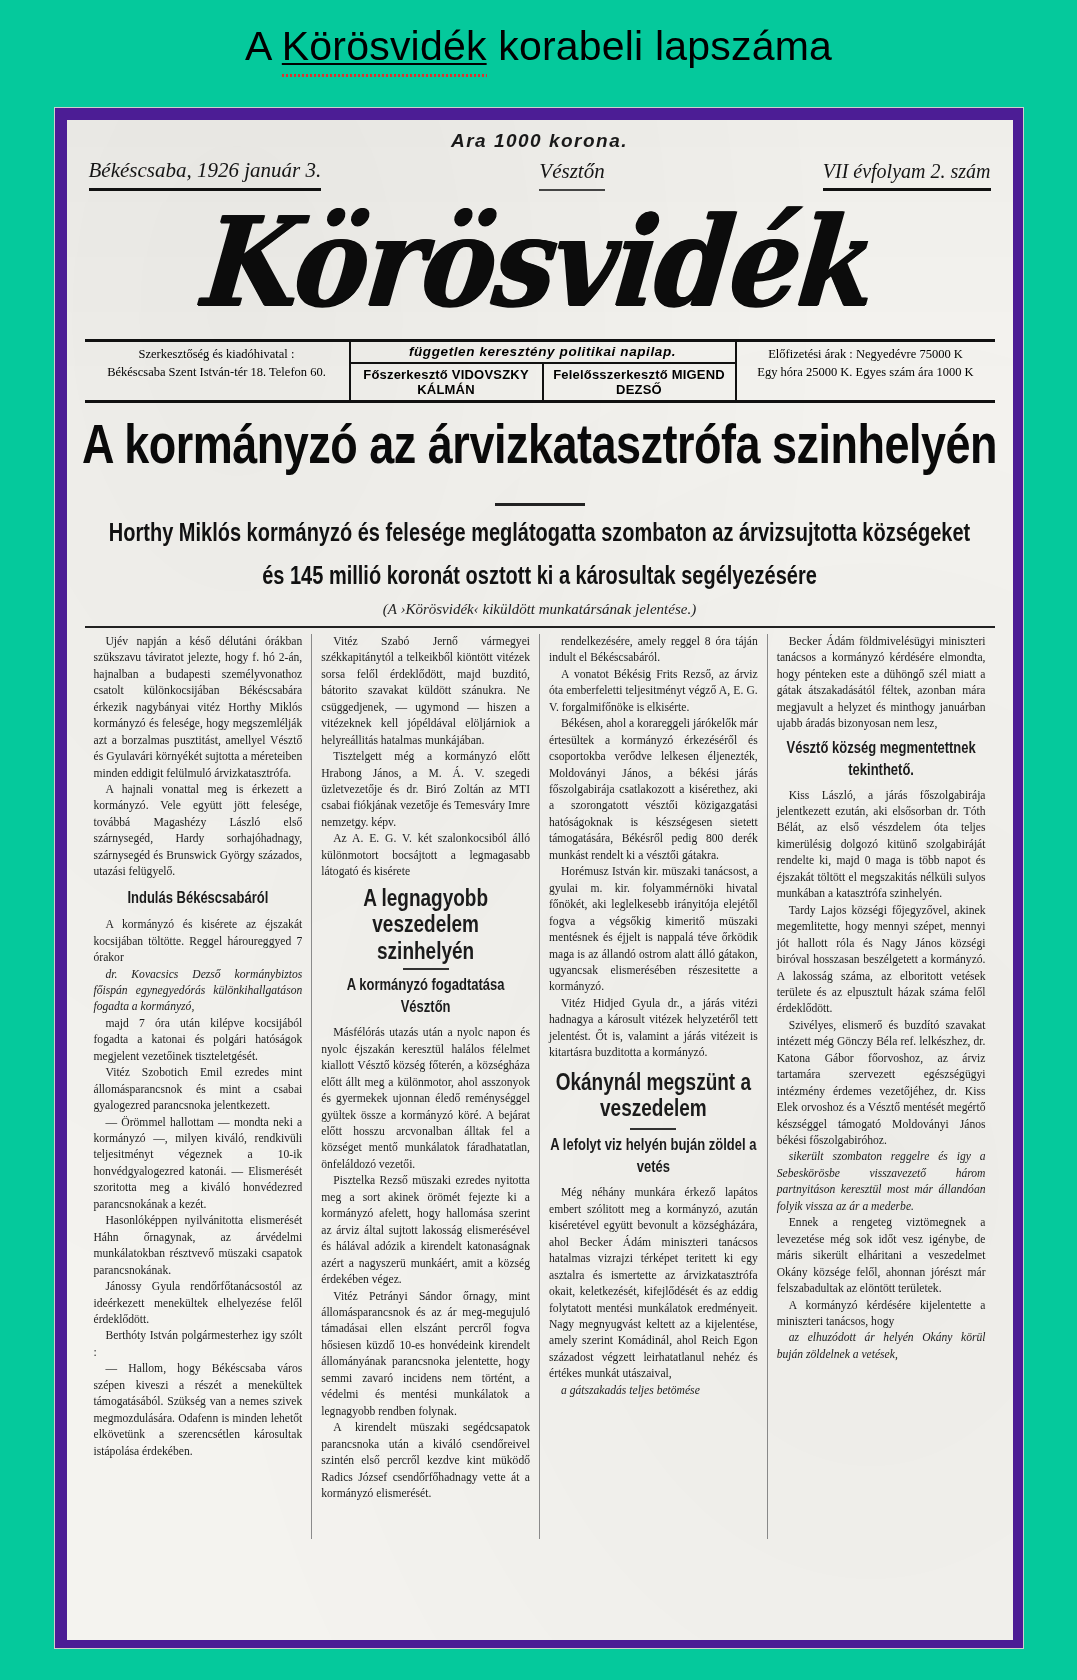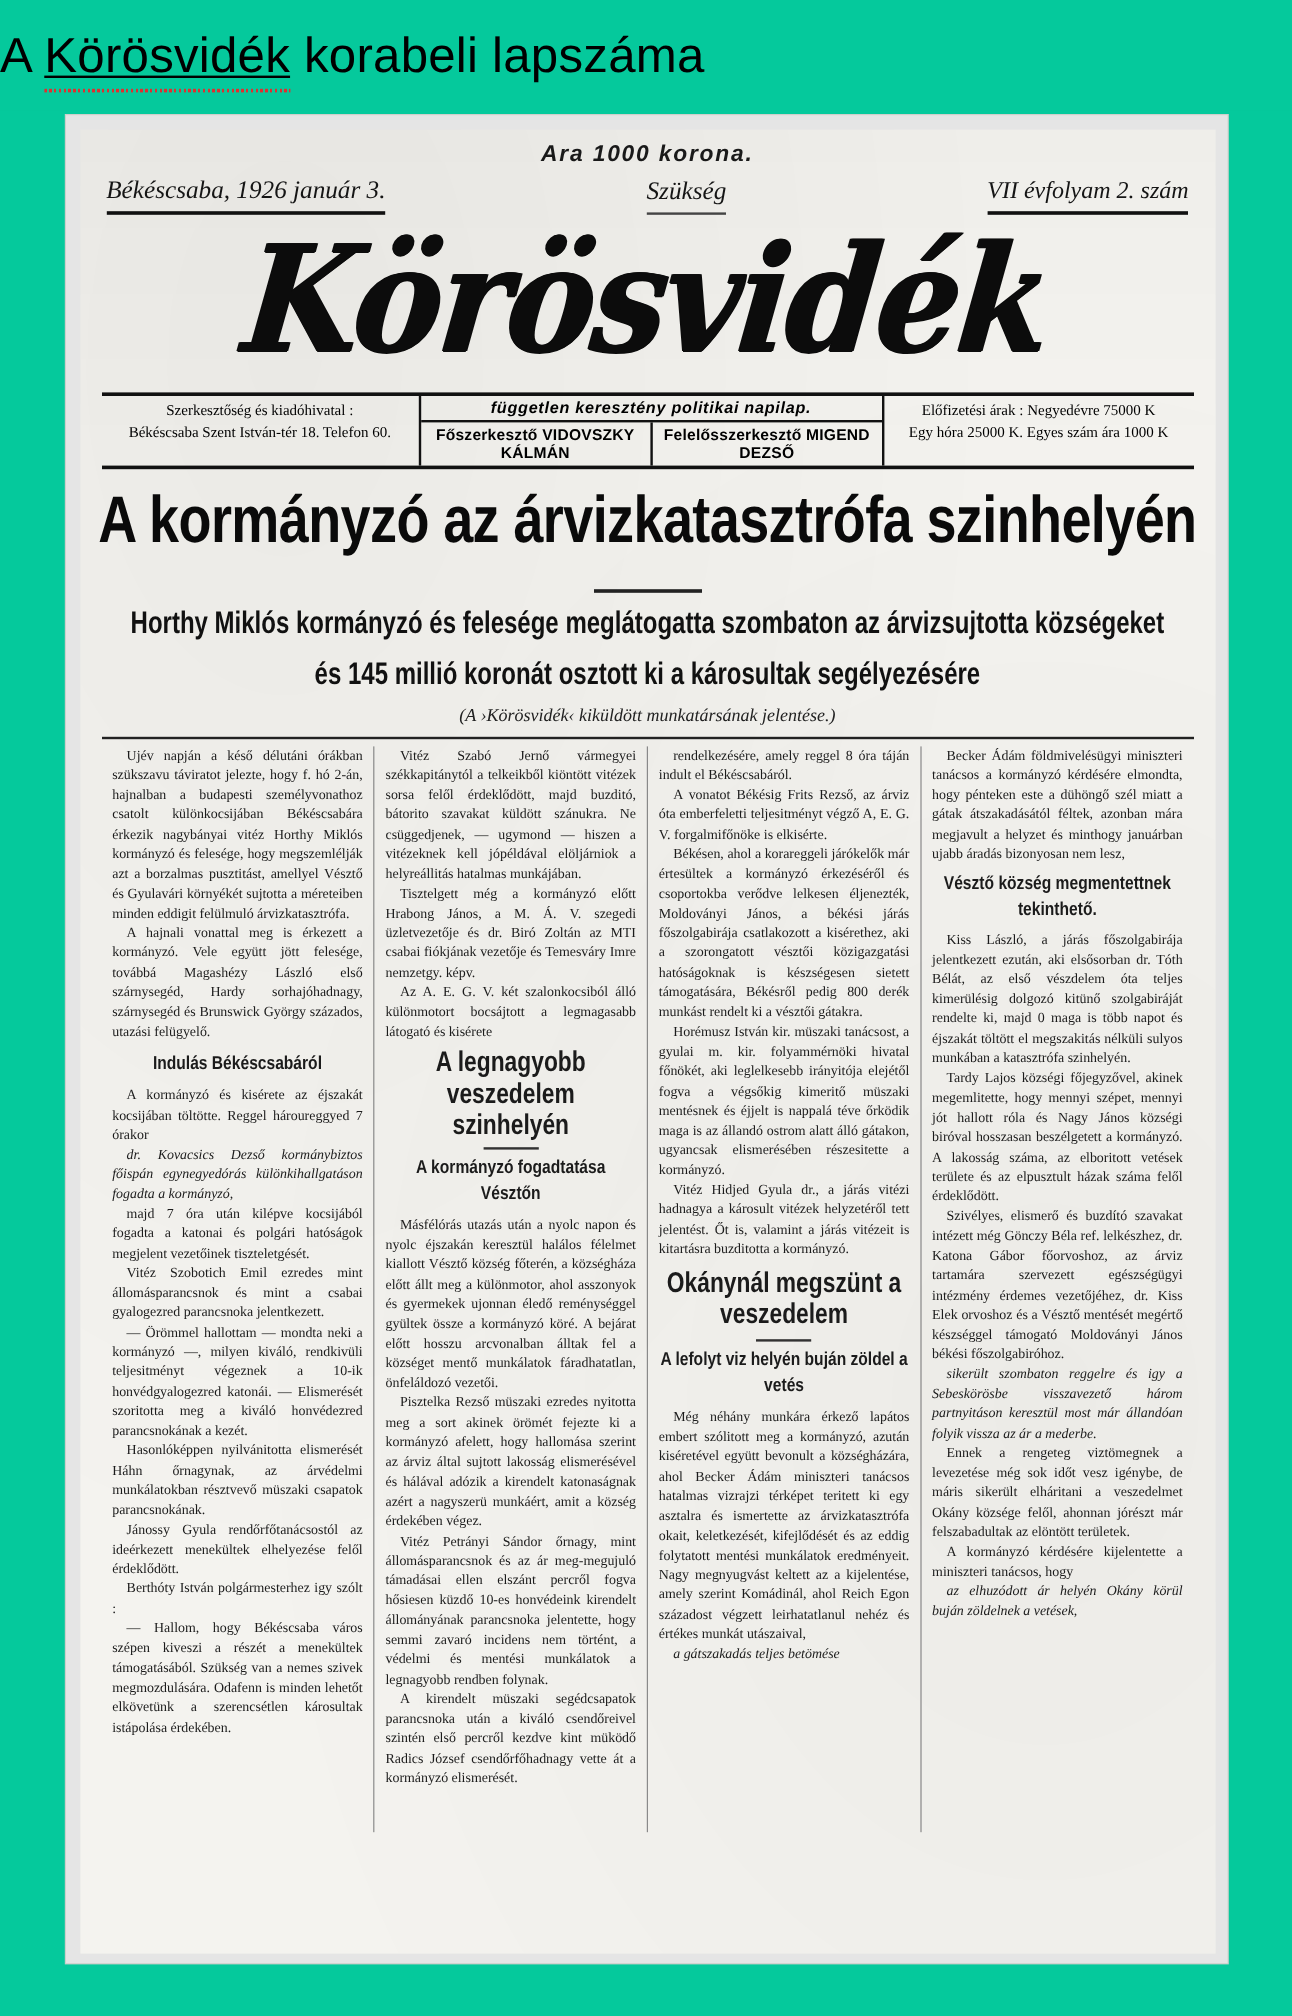--- a/index.html
+++ b/index.html
@@ -6,21 +6,21 @@
   html,body{margin:0;padding:0;}
   body{
     width:1077px;height:1680px;
     background:#05c99c;
     font-family:"Liberation Sans",sans-serif;
     overflow:hidden;
   }
   
   .caption-bar{
     height:92px;
-    display:flex;align-items:center;
+    display:flex;align-items:center;justify-content:center;
     background:#05c99c;
   }
   .caption-text{
     font-family:"Liberation Sans",sans-serif;
     font-size:41px;
     color:#000;
     letter-spacing:.2px;
     white-space:nowrap;
   }
   .spellword{
@@ -30,23 +30,23 @@
     text-underline-offset:3px;
   }
   .spellword::after{
     content:"";
     position:absolute;left:0;right:0;bottom:-8px;height:3px;
     background:repeating-linear-gradient(90deg,#e03030 0 2px,transparent 2px 4px);
   }
   
   .sheet{
     position:relative;
-    margin:4px auto;
+    margin:16px auto;
     width:968px;height:1540px;
-    background:#e5e5e5;
+    background:#4c1d95;
     box-shadow:0 0 0 1px #cfcfcb;
     overflow:hidden;
   }
   .paper{
     position:absolute;inset:12px 10px 8px 12px;
     background:#f4f3ef;
     padding:0;
   }
   
   .paper::before{
@@ -200,21 +200,21 @@
   </div>
 </div>
 
 <div class="sheet">
  <div class="paper">
 
   <div class="price">Ara 1000 korona.</div>
 
   <div class="dateline">
     <div class="u1">Békéscsaba, 1926 január 3.</div>
-    <div class="u2">Szükség</div>
+    <div class="u2">Vésztőn</div>
     <div class="u3 volume">VII  évfolyam 2. szám</div>
   </div>
 
   <div class="masthead">
     <div class="masthead-word">Körösvidék</div>
   </div>
 
   <div class="imprint">
     <div class="cell imp-left">
       <div>Szerkesztőség és kiadóhivatal :</div>

